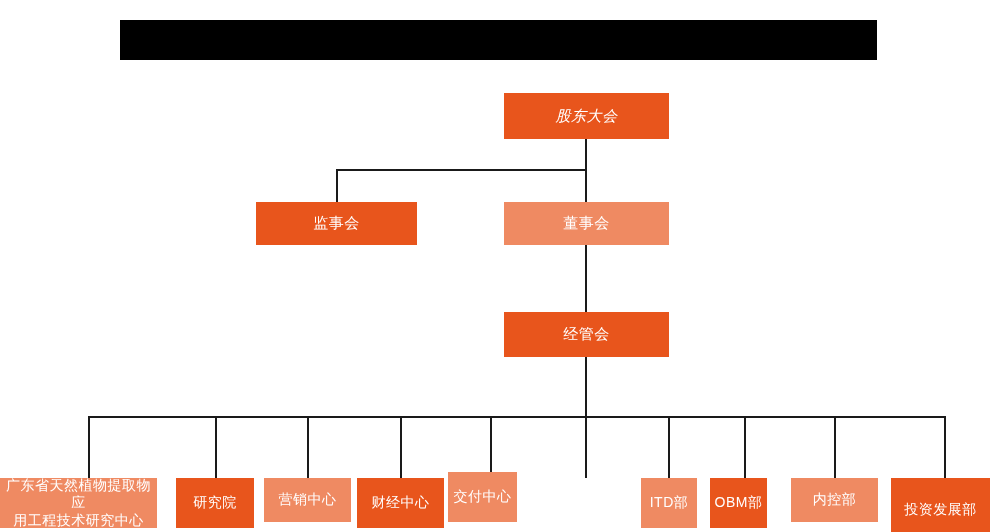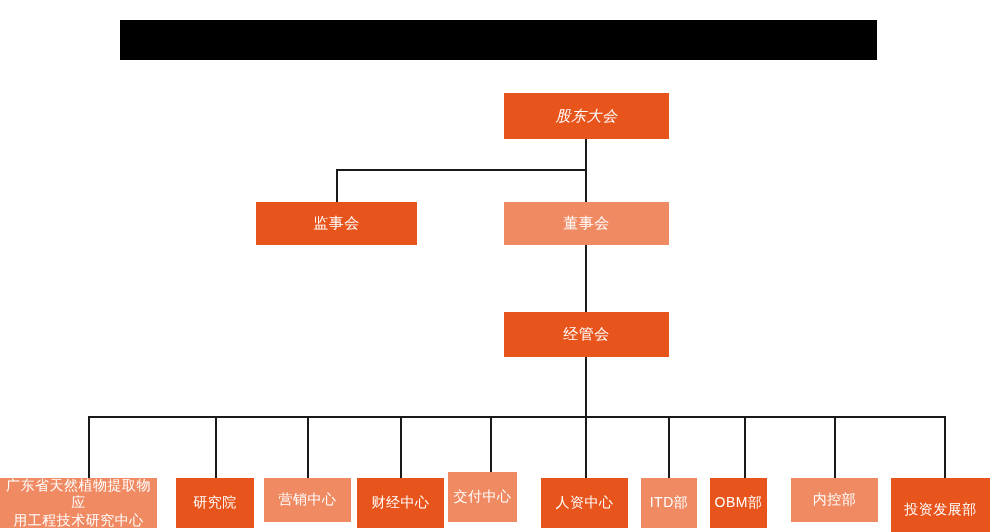--- a/index.html
+++ b/index.html
@@ -117,23 +117,20 @@
   </div>
 
   <div class="node dark fs-14" style="left:357px; top:478px; width:87px; height:50px;">
     <span class="node-label">财经中心</span>
   </div>
 
   <div class="node light fs-14" style="left:448px; top:472px; width:69px; height:50px;">
     <span class="node-label">交付中心</span>
   </div>
 
-  <div class="node dark fs-14" style="left:541px; top:478px; width:87px; height:50px;">
-    <span class="node-label">人资中心</span>
-  </div>
 
   <div class="node light fs-14" style="left:641px; top:478px; width:56px; height:50px;">
     <span class="node-label">ITD部</span>
   </div>
 
   <div class="node dark fs-14" style="left:710px; top:478px; width:57px; height:50px;">
     <span class="node-label">OBM部</span>
   </div>
 
   <div class="node light fs-14" style="left:791px; top:478px; width:87px; height:44px;">

